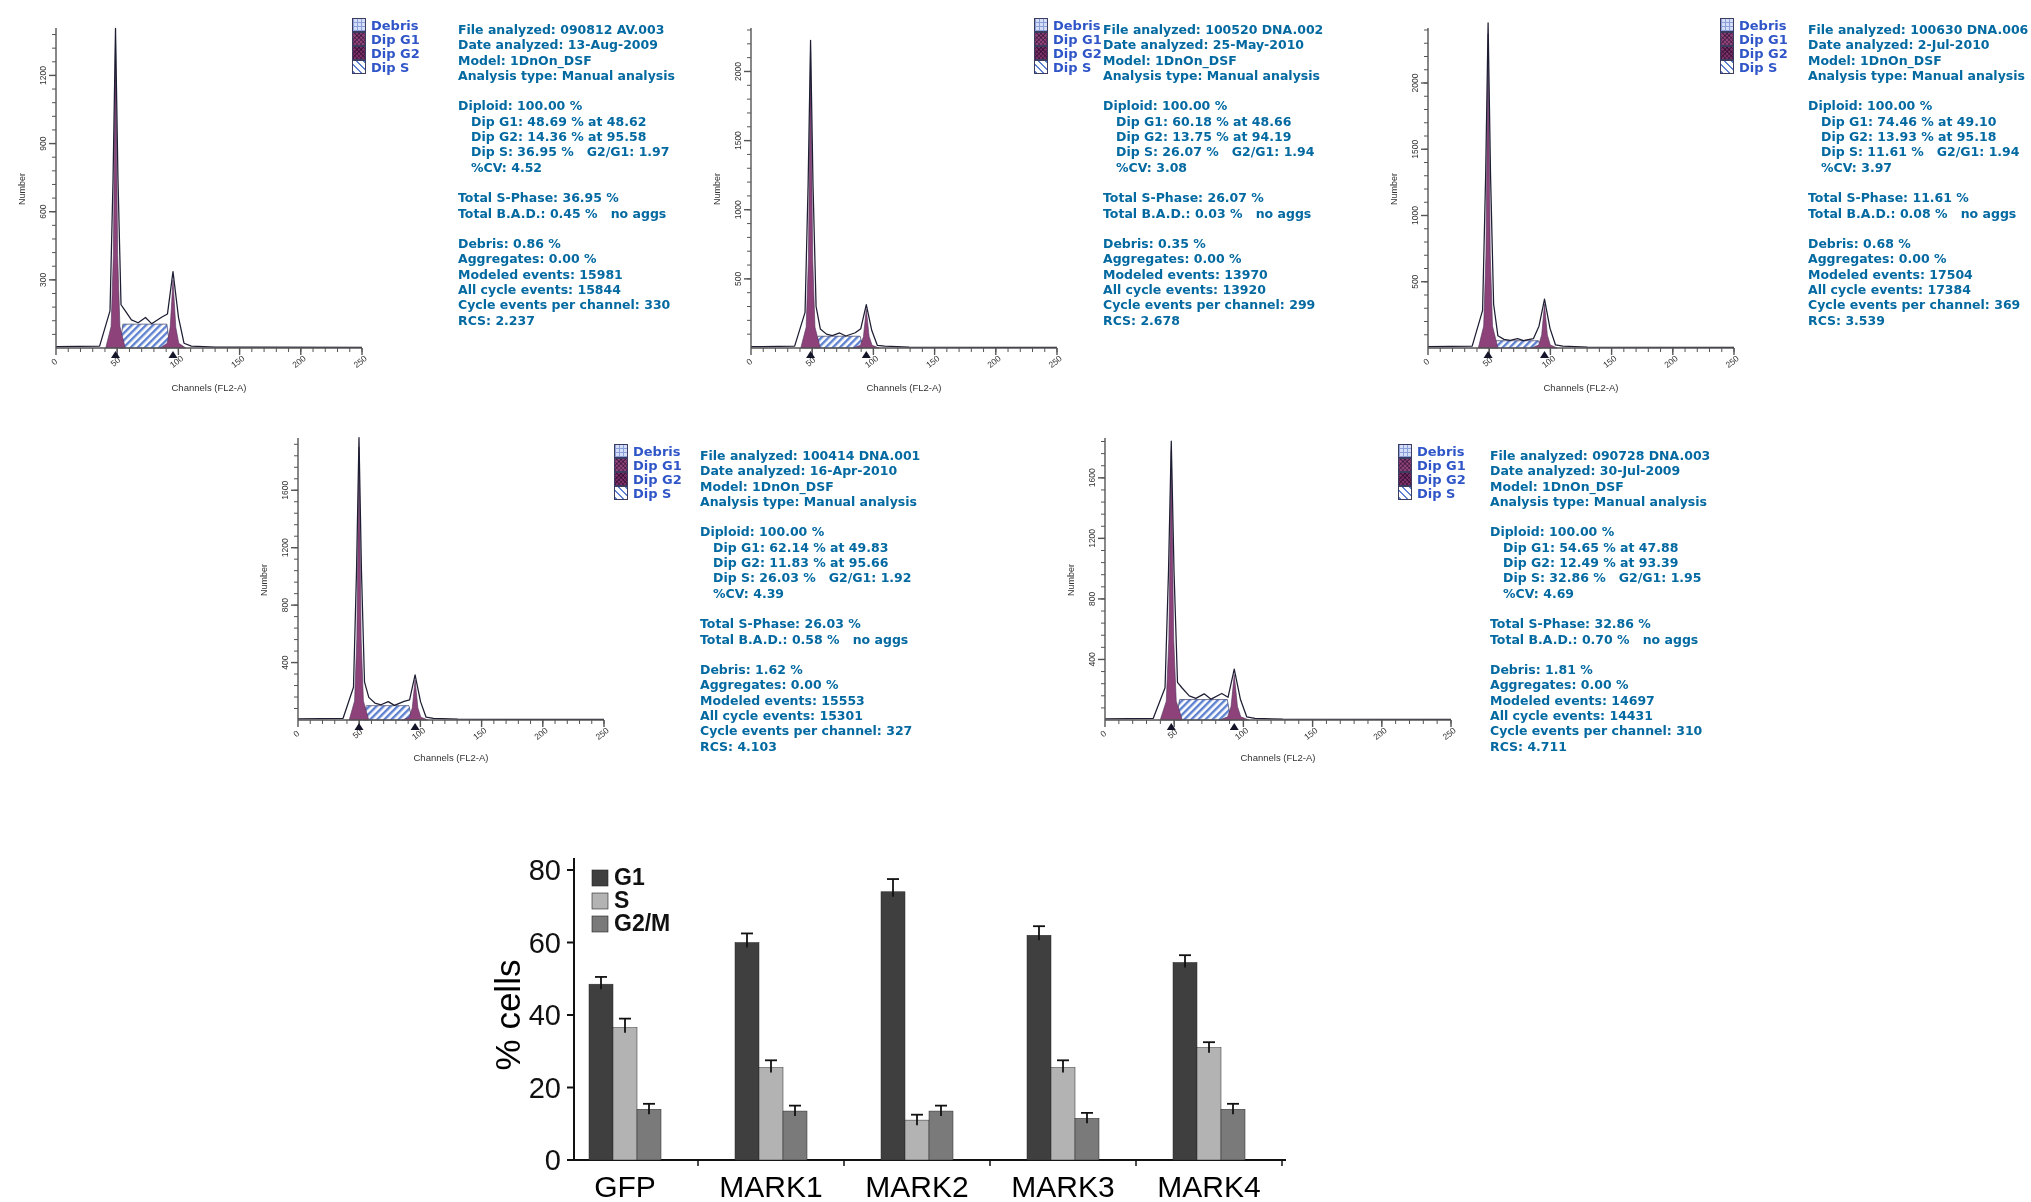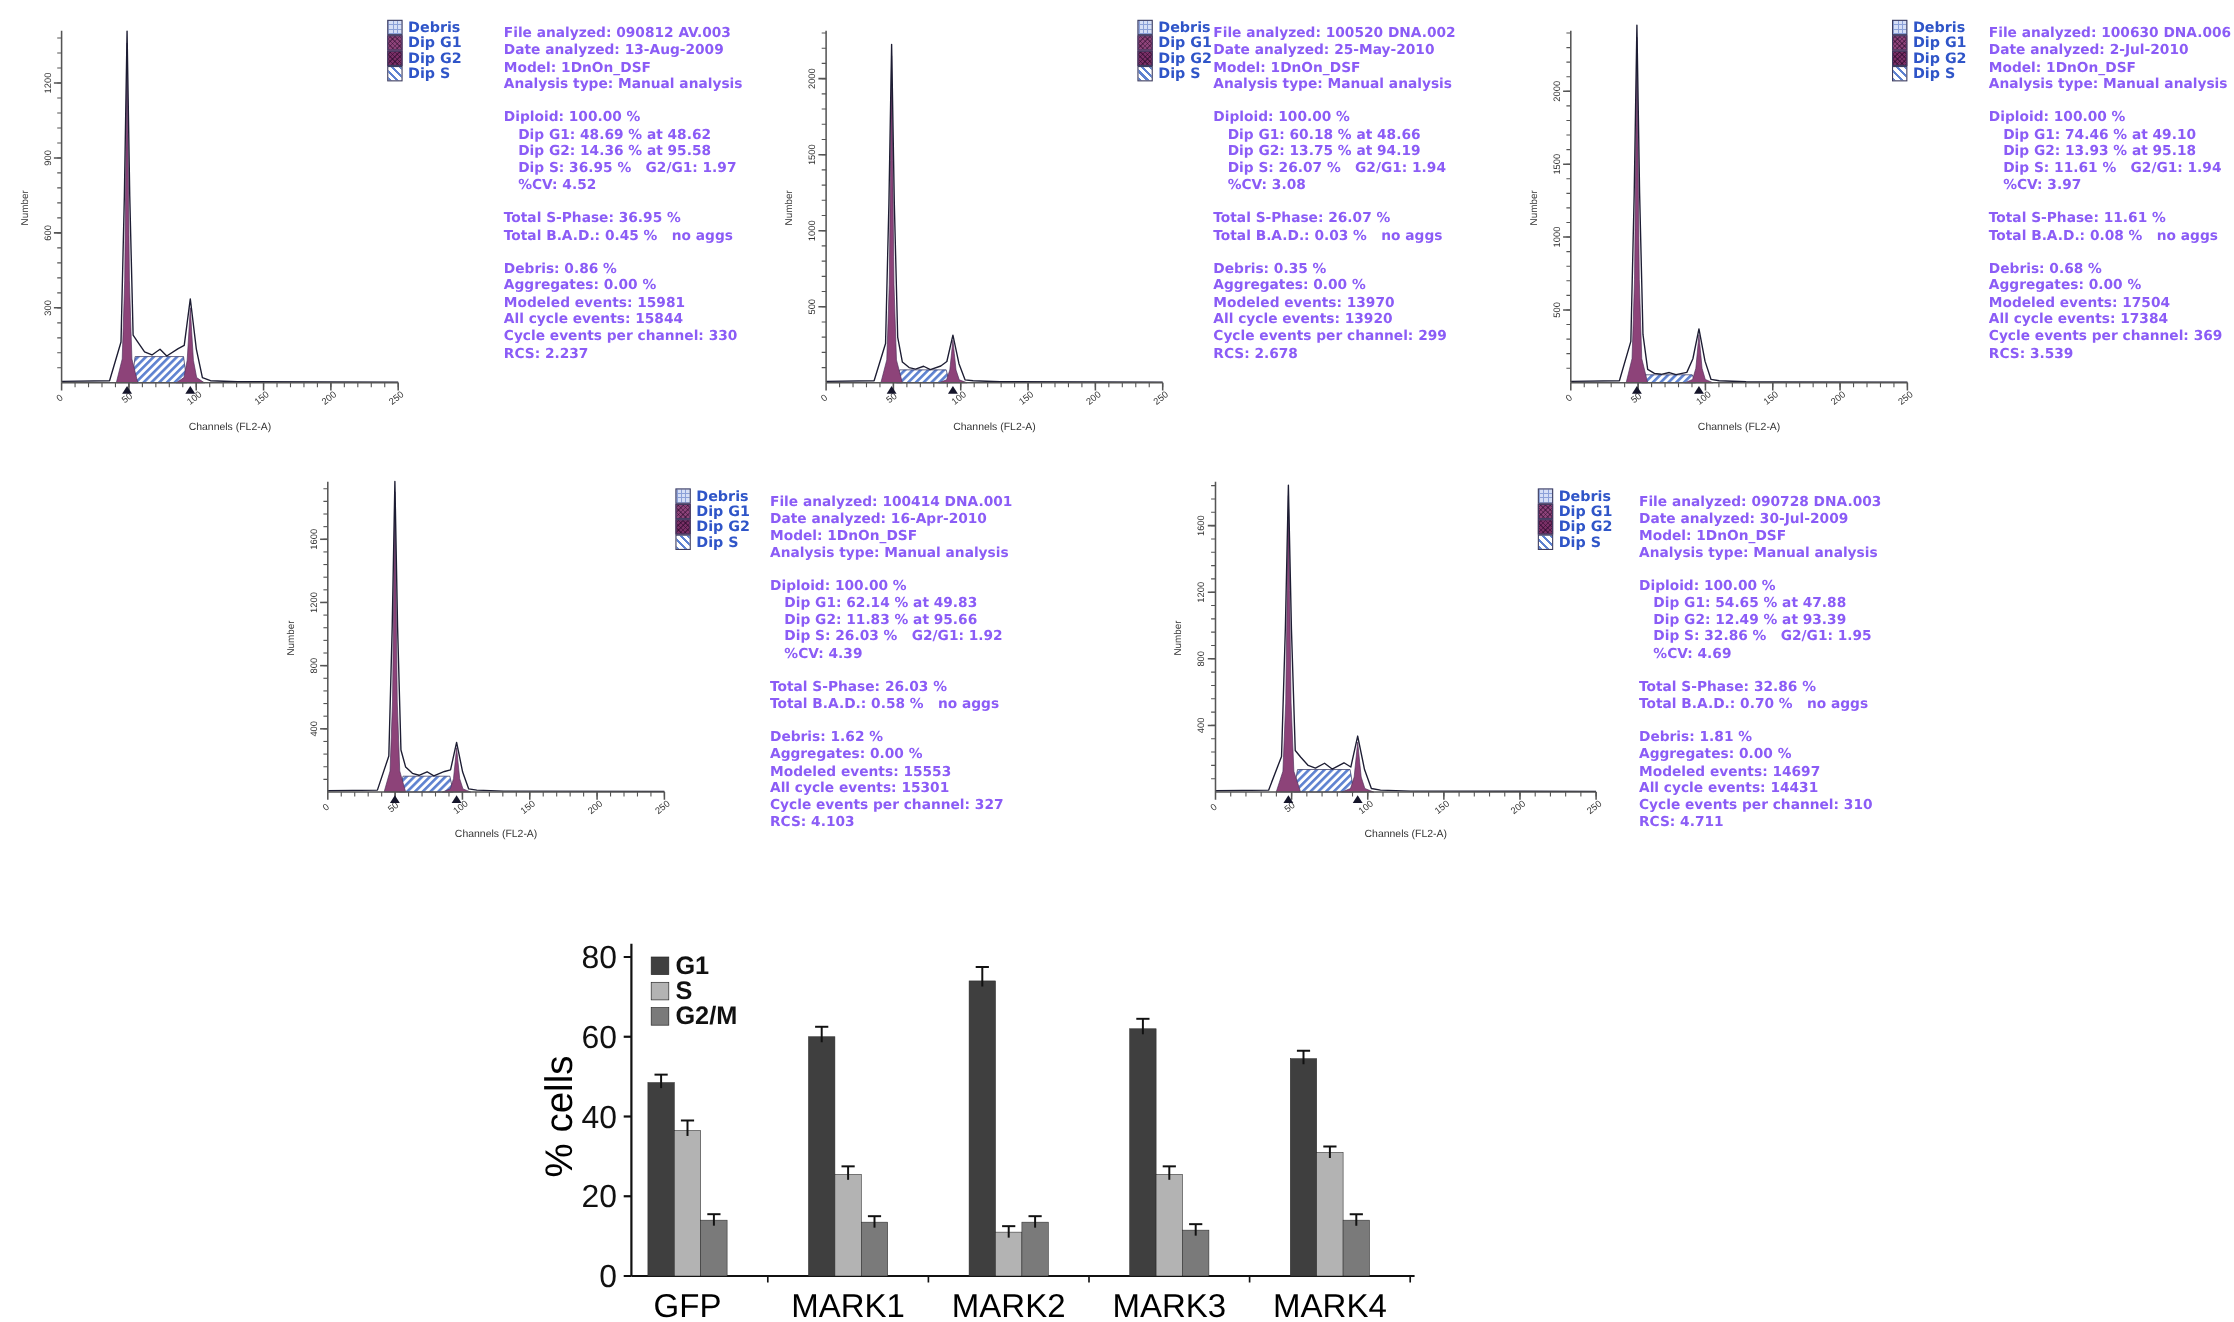--- a/index.html
+++ b/index.html
@@ -19,21 +19,21 @@
   .sw-g1{background-color:#8d4379;
     background-image:repeating-linear-gradient(45deg,rgba(30,5,35,.4) 0 1px,transparent 1px 3px),
                      repeating-linear-gradient(-45deg,rgba(30,5,35,.4) 0 1px,transparent 1px 3px);}
   .sw-g2{background-color:#7a2f66;
     background-image:repeating-linear-gradient(45deg,rgba(30,5,35,.45) 0 1px,transparent 1px 3px),
                      repeating-linear-gradient(-45deg,rgba(30,5,35,.45) 0 1px,transparent 1px 3px);}
   .sw-s{background-image:repeating-linear-gradient(45deg,#5d81d0 0 2px,#ffffff 2px 5px);}
   .legend-label{font-family:"DejaVu Sans",sans-serif;font-size:13px;font-weight:bold;
     color:#2f55c8;line-height:13px;white-space:nowrap;}
   .stats{position:absolute;font-family:"DejaVu Sans",sans-serif;font-size:12.5px;
-    font-weight:bold;line-height:15.3px;color:#8b5cf6;white-space:pre;}
+    font-weight:bold;line-height:15.3px;color:#0369a1;white-space:pre;}
   .stat-line{min-height:15.3px;}
   .bar-wrap{position:absolute;}
 </style>
 </head>
 <body>
 
 <div class="figure">
   <div id="panels-root">
   <div class="hist-panel">
     <svg class="hist-svg" width="370" height="382" id="hist-0" style="left: 8px; top: 16px;">

